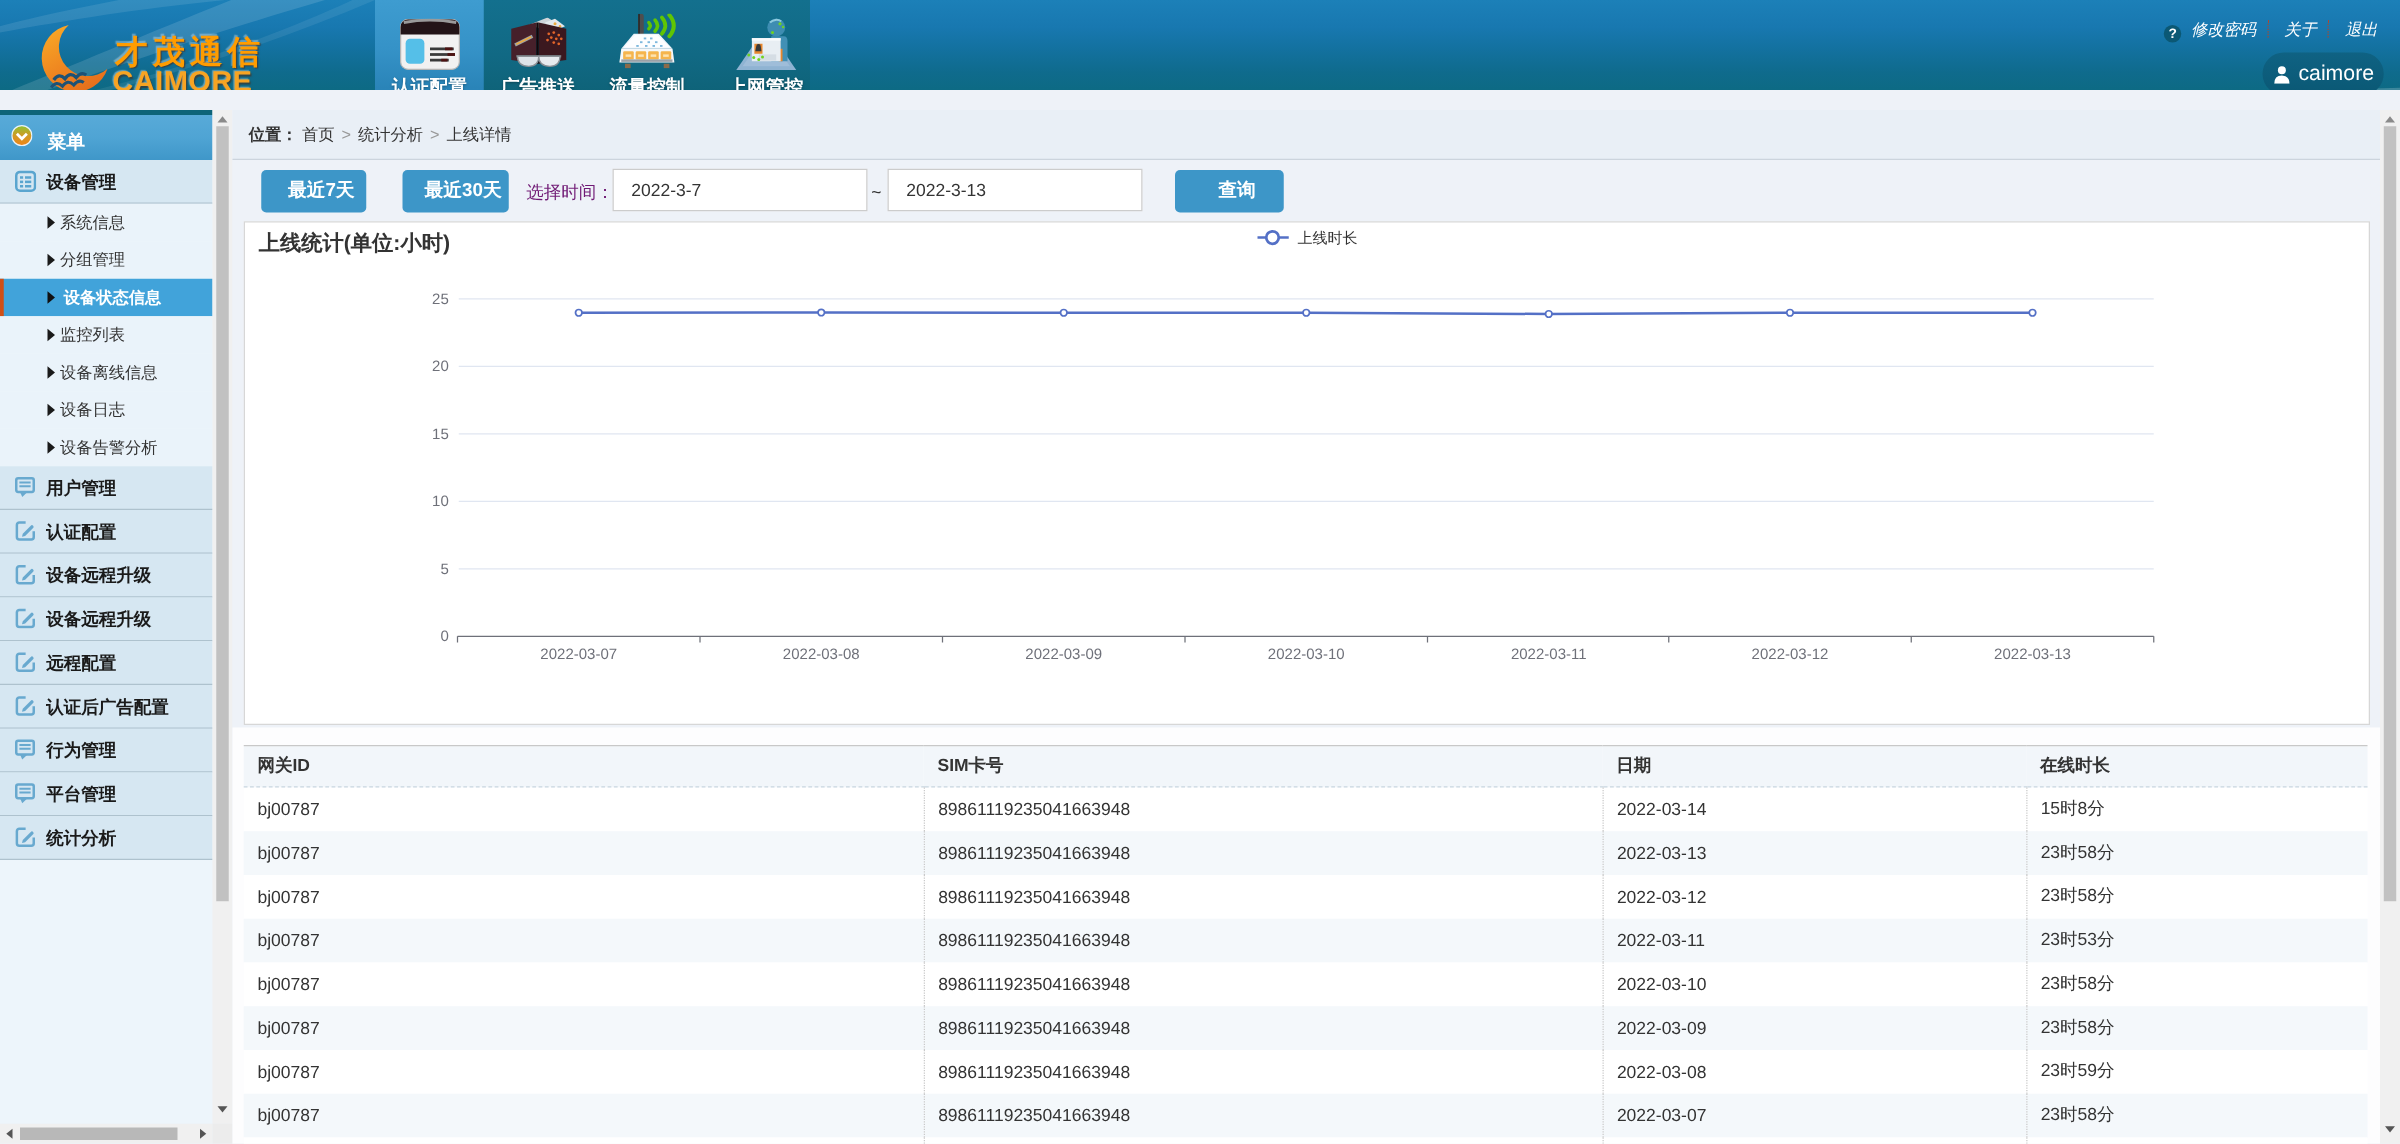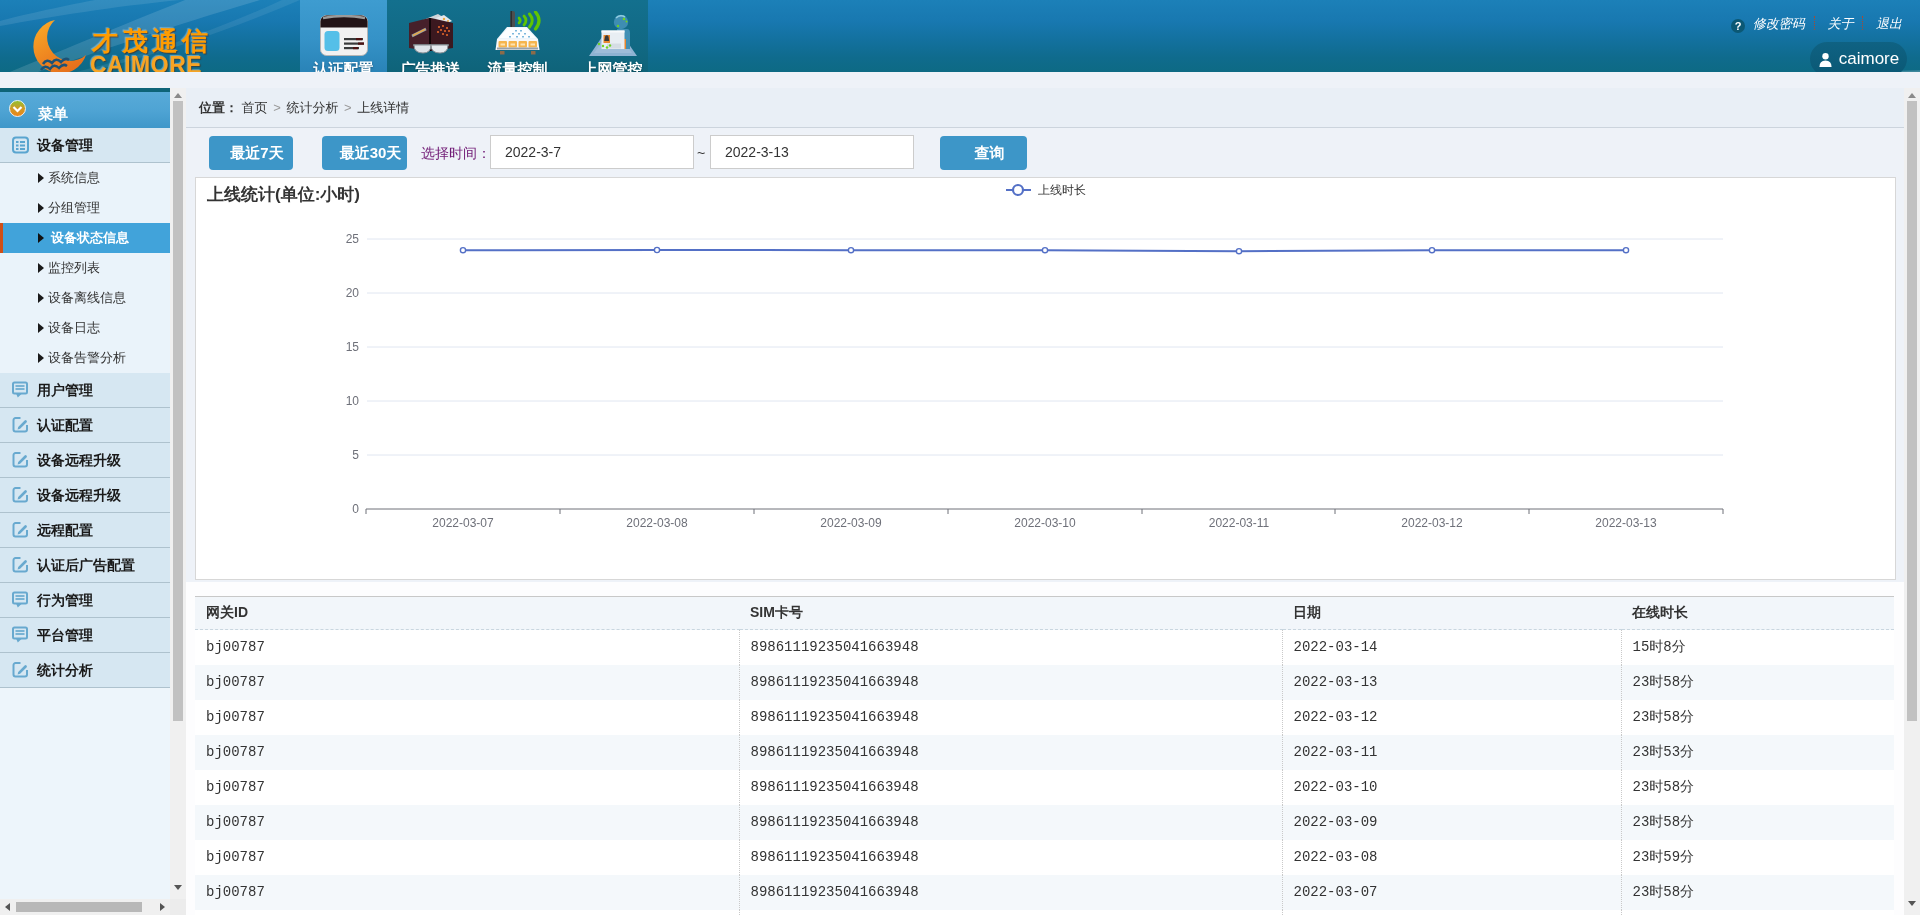--- a/index.html
+++ b/index.html
@@ -76,21 +76,21 @@
 #d1 { left:304px; }
 #d2 { left:524px; }
 #tilde { position:absolute; left:511px; top:48px; font-size:14px; color:#333; line-height:34px; }
 #bq { left:754px; top:48px; width:87px; }
 
 #chartpanel { position:absolute; left:9px; top:89px; width:1701px; height:403px; background:#fff; border:1px solid #d7d7d7; }
 
 #whitesec { position:absolute; left:0; top:494px; width:1718px; height:333px; background:#fdfdfe; }
 #tbl { position:absolute; left:9px; top:14px; width:1699px; border-collapse:collapse; table-layout:fixed; font-size:14px; color:#333; }
 #tbl th { height:33px; background:#f2f6fa; border-top:1px solid #c8c8c8; border-bottom:1px dashed #c9d6df; font-weight:bold; text-align:left; padding-left:11px; }
-#tbl td { height:35px; padding-left:11px;font-family:Liberation Mono, monospace; }
+#tbl td { height:35px; padding-left:11px; }
 #tbl td+td, #tbl th+th { border-left:1px dotted #c9c9c9; }
 #tbl th { border-left-style:none !important; }
 #tbl tr.even td { background:#f4f8fb; }
 #tbl tr.odd td { background:#fff; }
 </style>
 </head>
 <body>
 
 <div id="header">
   <svg id="hdrdeco" viewBox="0 0 1920 88" preserveAspectRatio="none">

